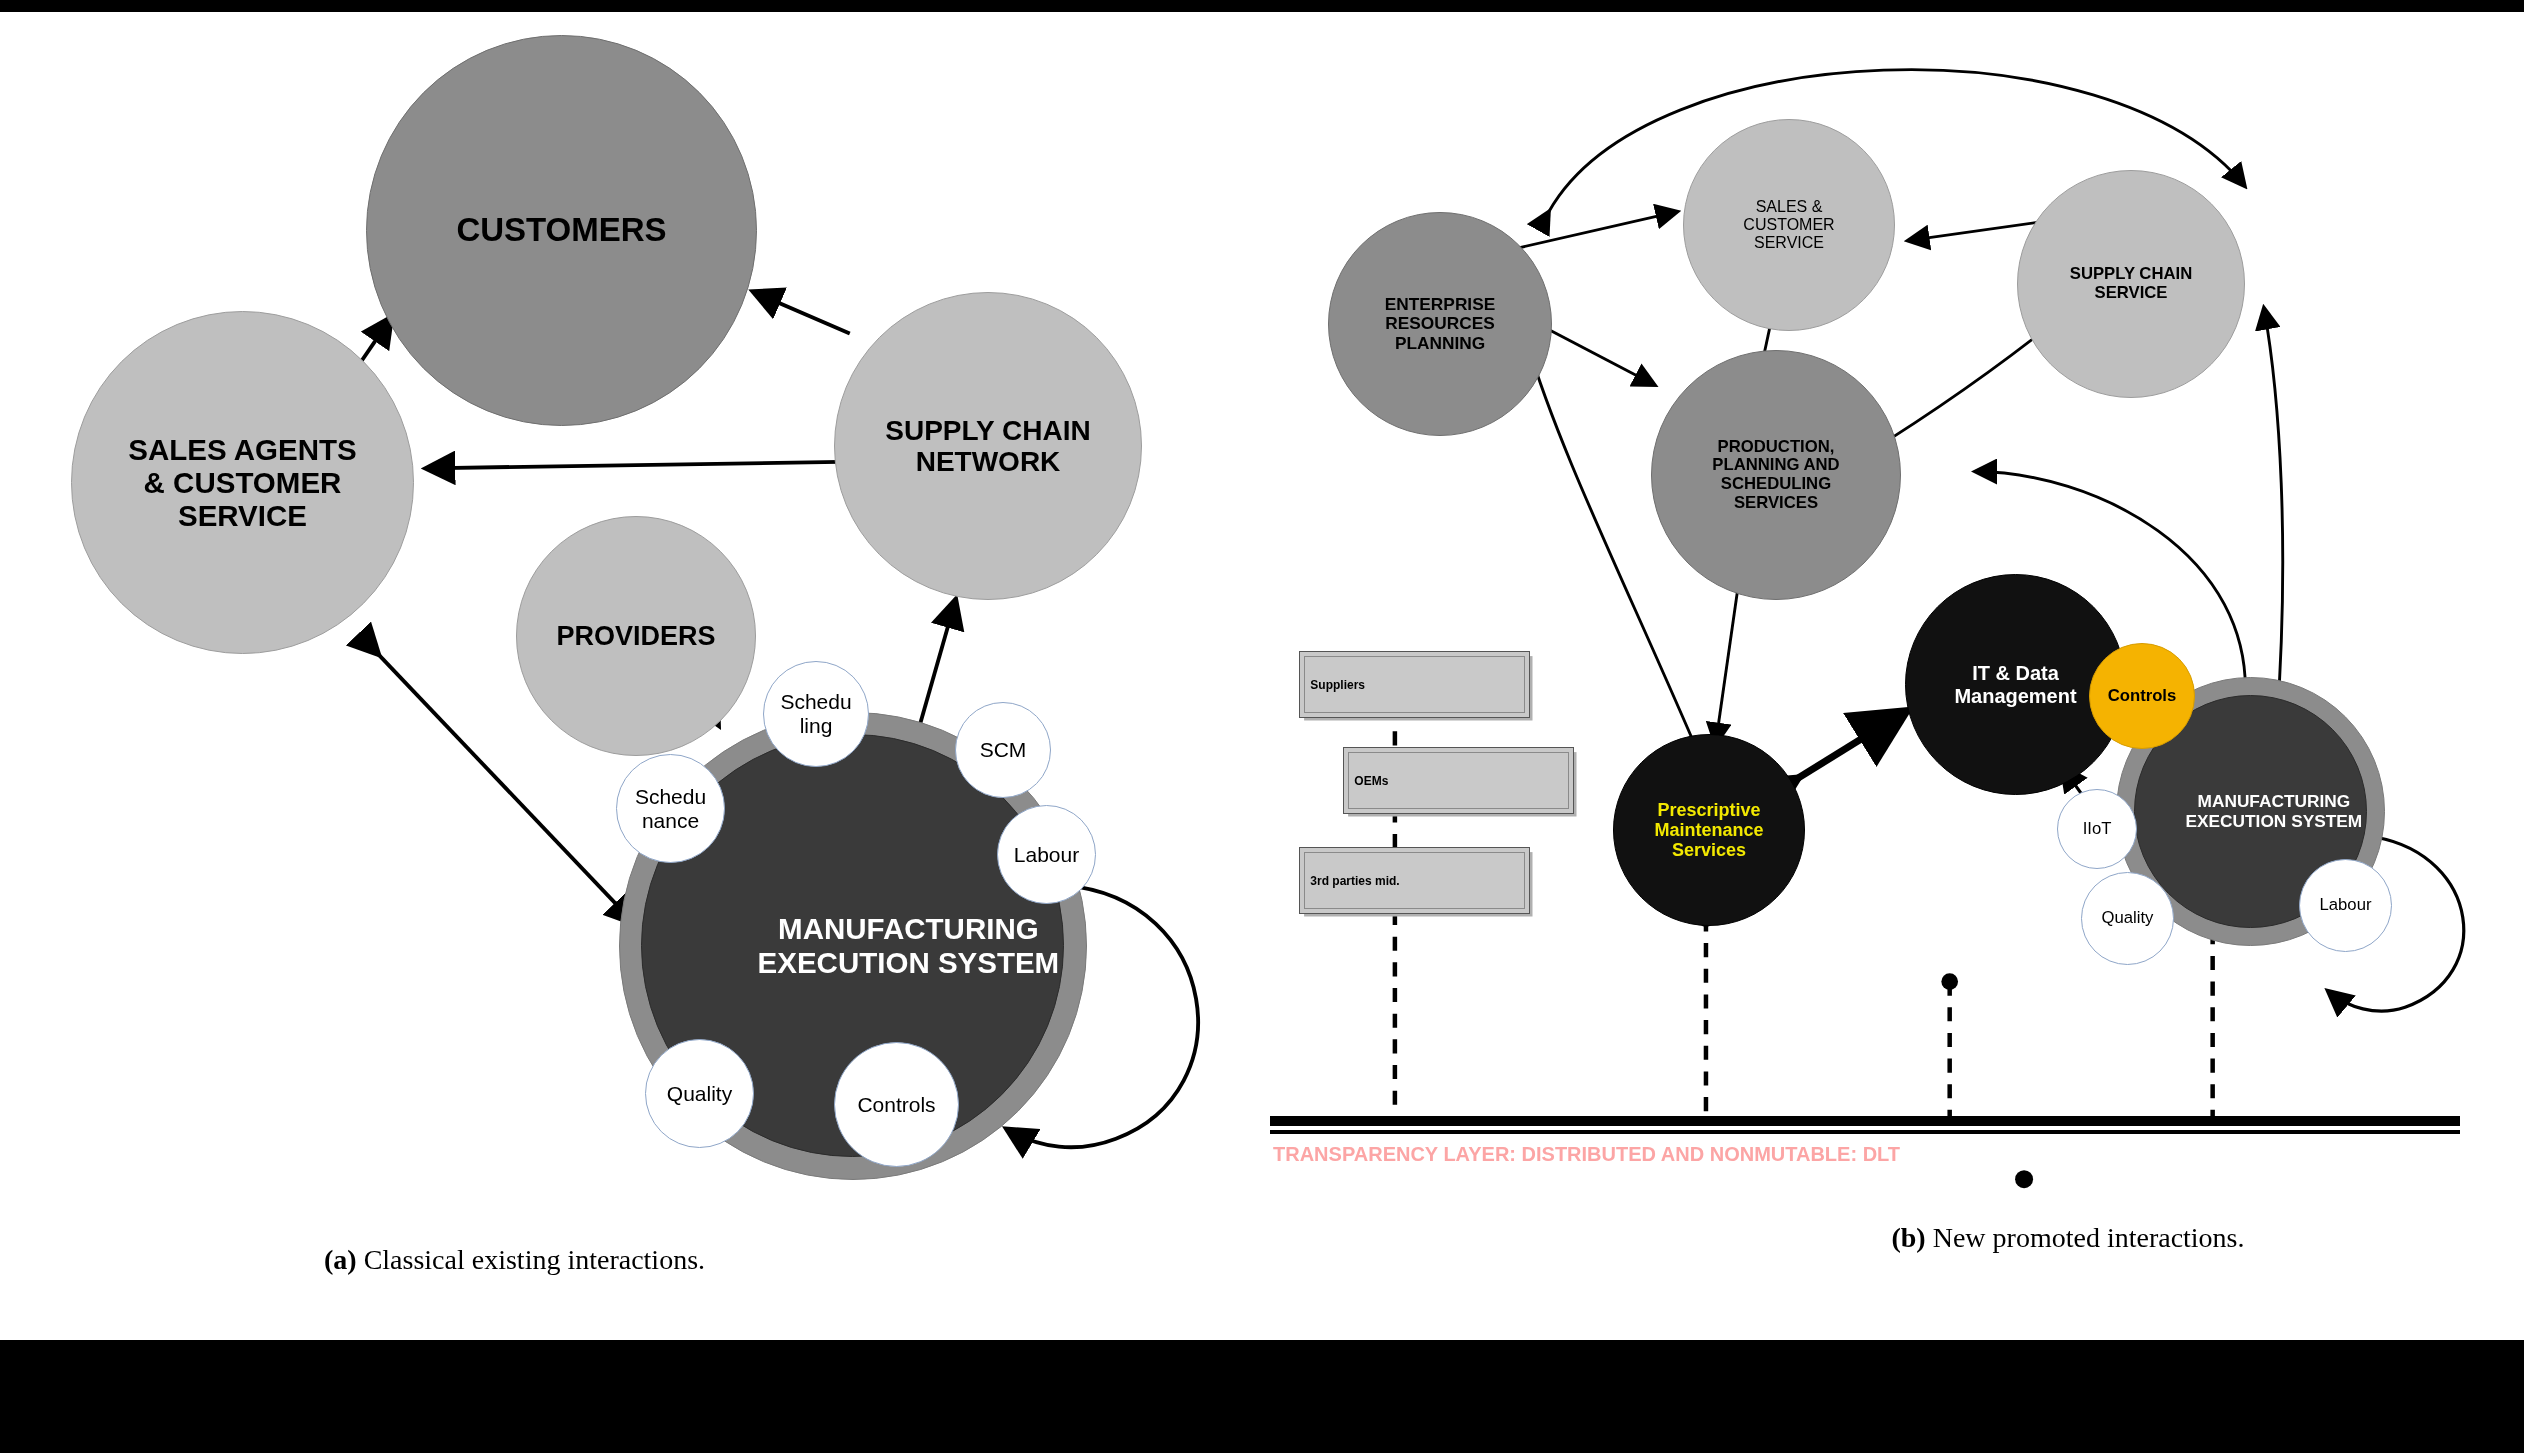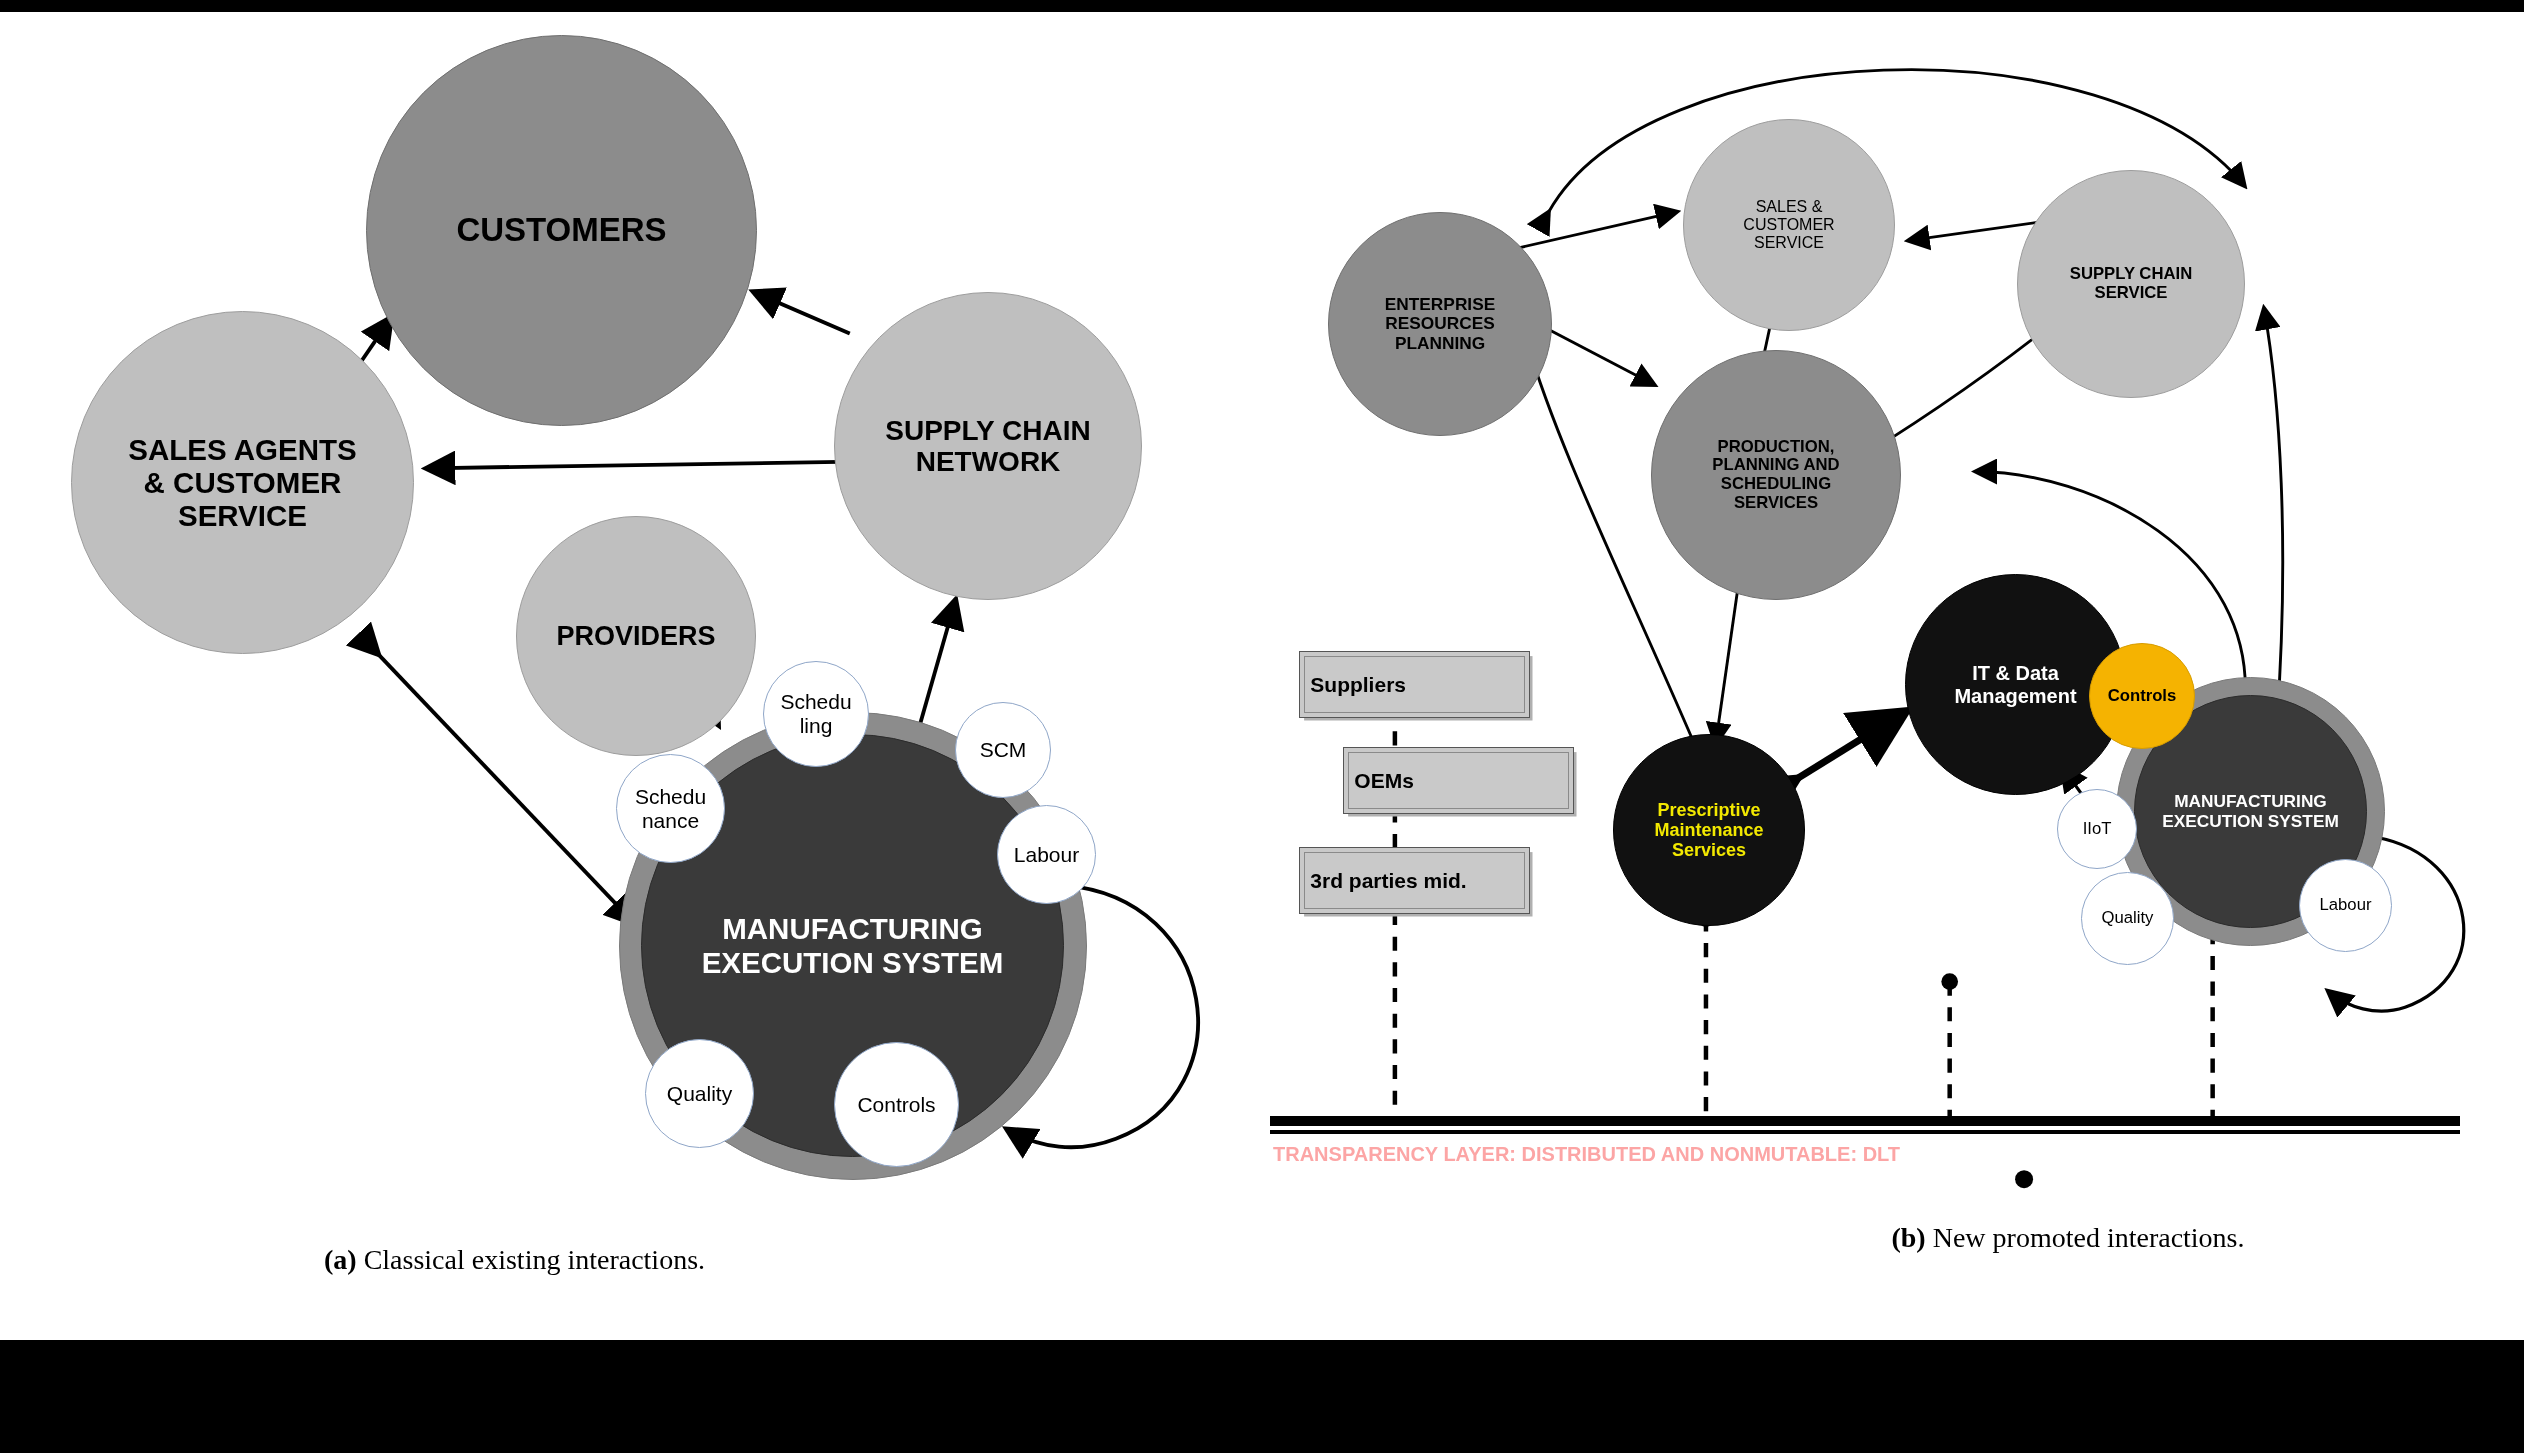--- a/index.html
+++ b/index.html
@@ -42,21 +42,21 @@
     box-sizing: border-box;
     display: flex;
     align-items: center;
     justify-content: center;
     text-align: center;
     line-height: 1.12;
     color: #000000;
   }
   .node.dark  { background: #8c8c8c; border: 1.3px solid #6f6f6f; }
   .node.light { background: #bfbfbf; border: 1.3px solid #9d9d9d; }
-  .node.charcoal { background: #3a3a3a; color: #ffffff; border: 1.3px solid #2b2b2b; }
+  .node.charcoal { background: #3a3a3a; color: #ffffff; border: 1.3px solid #2b2b2b; justify-content: flex-end; }
   .node.grayring { background: #8c8c8c; border: 1.3px solid #7a7a7a; }
   .node.black { background: #111111; color: #ffffff; border: 1.3px solid #000000; }
   .node.white { background: #ffffff; border: 1.3px solid #8fa6c8; color:#000; }
   .node.amber { background: #f5b301; border: 1.3px solid #d79c00; color: #000; }
 
   .node-label { padding: 0 3.8px; }
 
   
   .arrows {
     position: absolute;
@@ -78,21 +78,21 @@
 
   
   .box3d {
     position: absolute;
     background: #c9c9c9;
     border: 1.3px solid #555555;
     box-sizing: border-box;
     display: flex;
     align-items: center;
     padding-left: 10.3px;
-    font-size: 21px;
+    font-size: 12px;
     font-weight: bold;
     color: #000000;
     box-shadow: 3.8px 3.8px 0 -1.3px #b0b0b0;
   }
   .box3d .inner-line {
     position: absolute;
     left: 3.8px; top: 3.8px; right: 3.8px; bottom: 3.8px;
     border: 0.6px solid #8a8a8a;
     pointer-events: none;
   }

